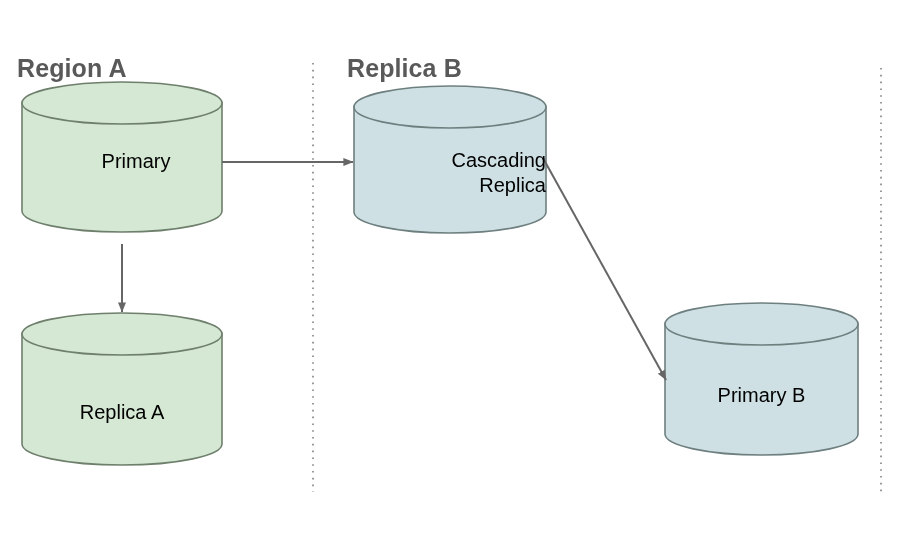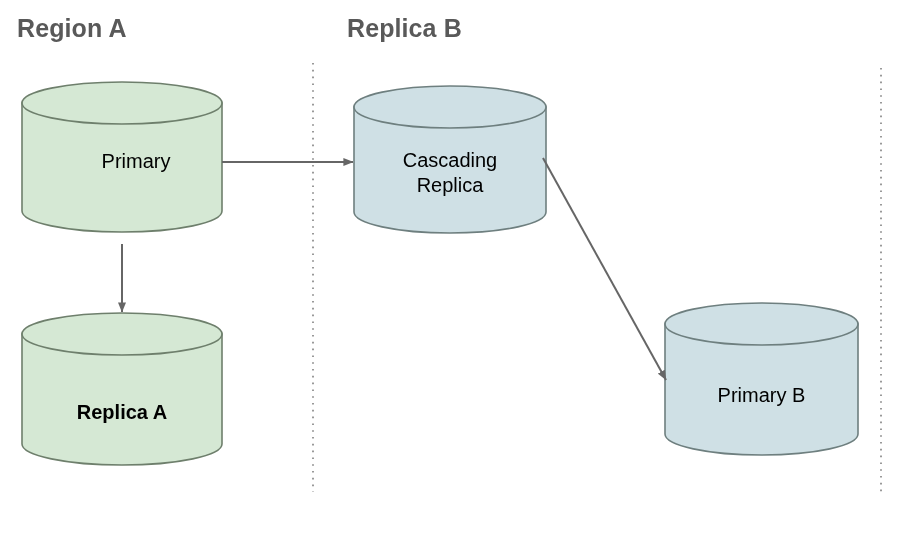--- a/index.html
+++ b/index.html
@@ -20,20 +20,21 @@
   }
   .region-label {
     position: absolute;
     font-family: "Liberation Sans", sans-serif;
     font-size: 25px;
     font-weight: bold;
     color: #595959;
     letter-spacing: 0.1px;
     white-space: nowrap;
     user-select: none;
+    margin-top: 40px;
   }
   #region-a-label { left: 17px; top: 14px; }
   #region-b-label { left: 347px; top: 14px; }
 
   svg.layer {
     position: absolute;
     left: 0;
     top: 0;
     width: 910px;
     height: 534px;
@@ -92,20 +93,20 @@
 
     <line x1="222" y1="162" x2="353" y2="162" stroke="#666666" stroke-width="2" marker-end="url(#arrowhead)"></line>
 
     <line x1="122" y1="244" x2="122" y2="312" stroke="#666666" stroke-width="2" marker-end="url(#arrowhead)"></line>
 
     <line x1="543" y1="158" x2="666" y2="380" stroke="#666666" stroke-width="2" marker-end="url(#arrowhead)"></line>
   </svg>
 
   <div class="node-label" style="left:22px; top:149px; width:228px;">Primary</div>
 
-  <div class="node-label" style="left:22px; top:400px; width:200px;font-weight:bold;">Replica A</div>
+  <div class="node-label" style="left:22px; top:400px; width:200px;">Replica A</div>
 
-  <div class="node-label" style="left:354px; top:148px; width:192px;">Cascading
+  <div class="node-label" style="left:354px; top:148px; width:192px;text-align:right;">Cascading
 Replica</div>
 
   <div class="node-label" style="left:665px; top:383px; width:193px;">Primary B</div>
 
 </div>
 
 </body></html>

